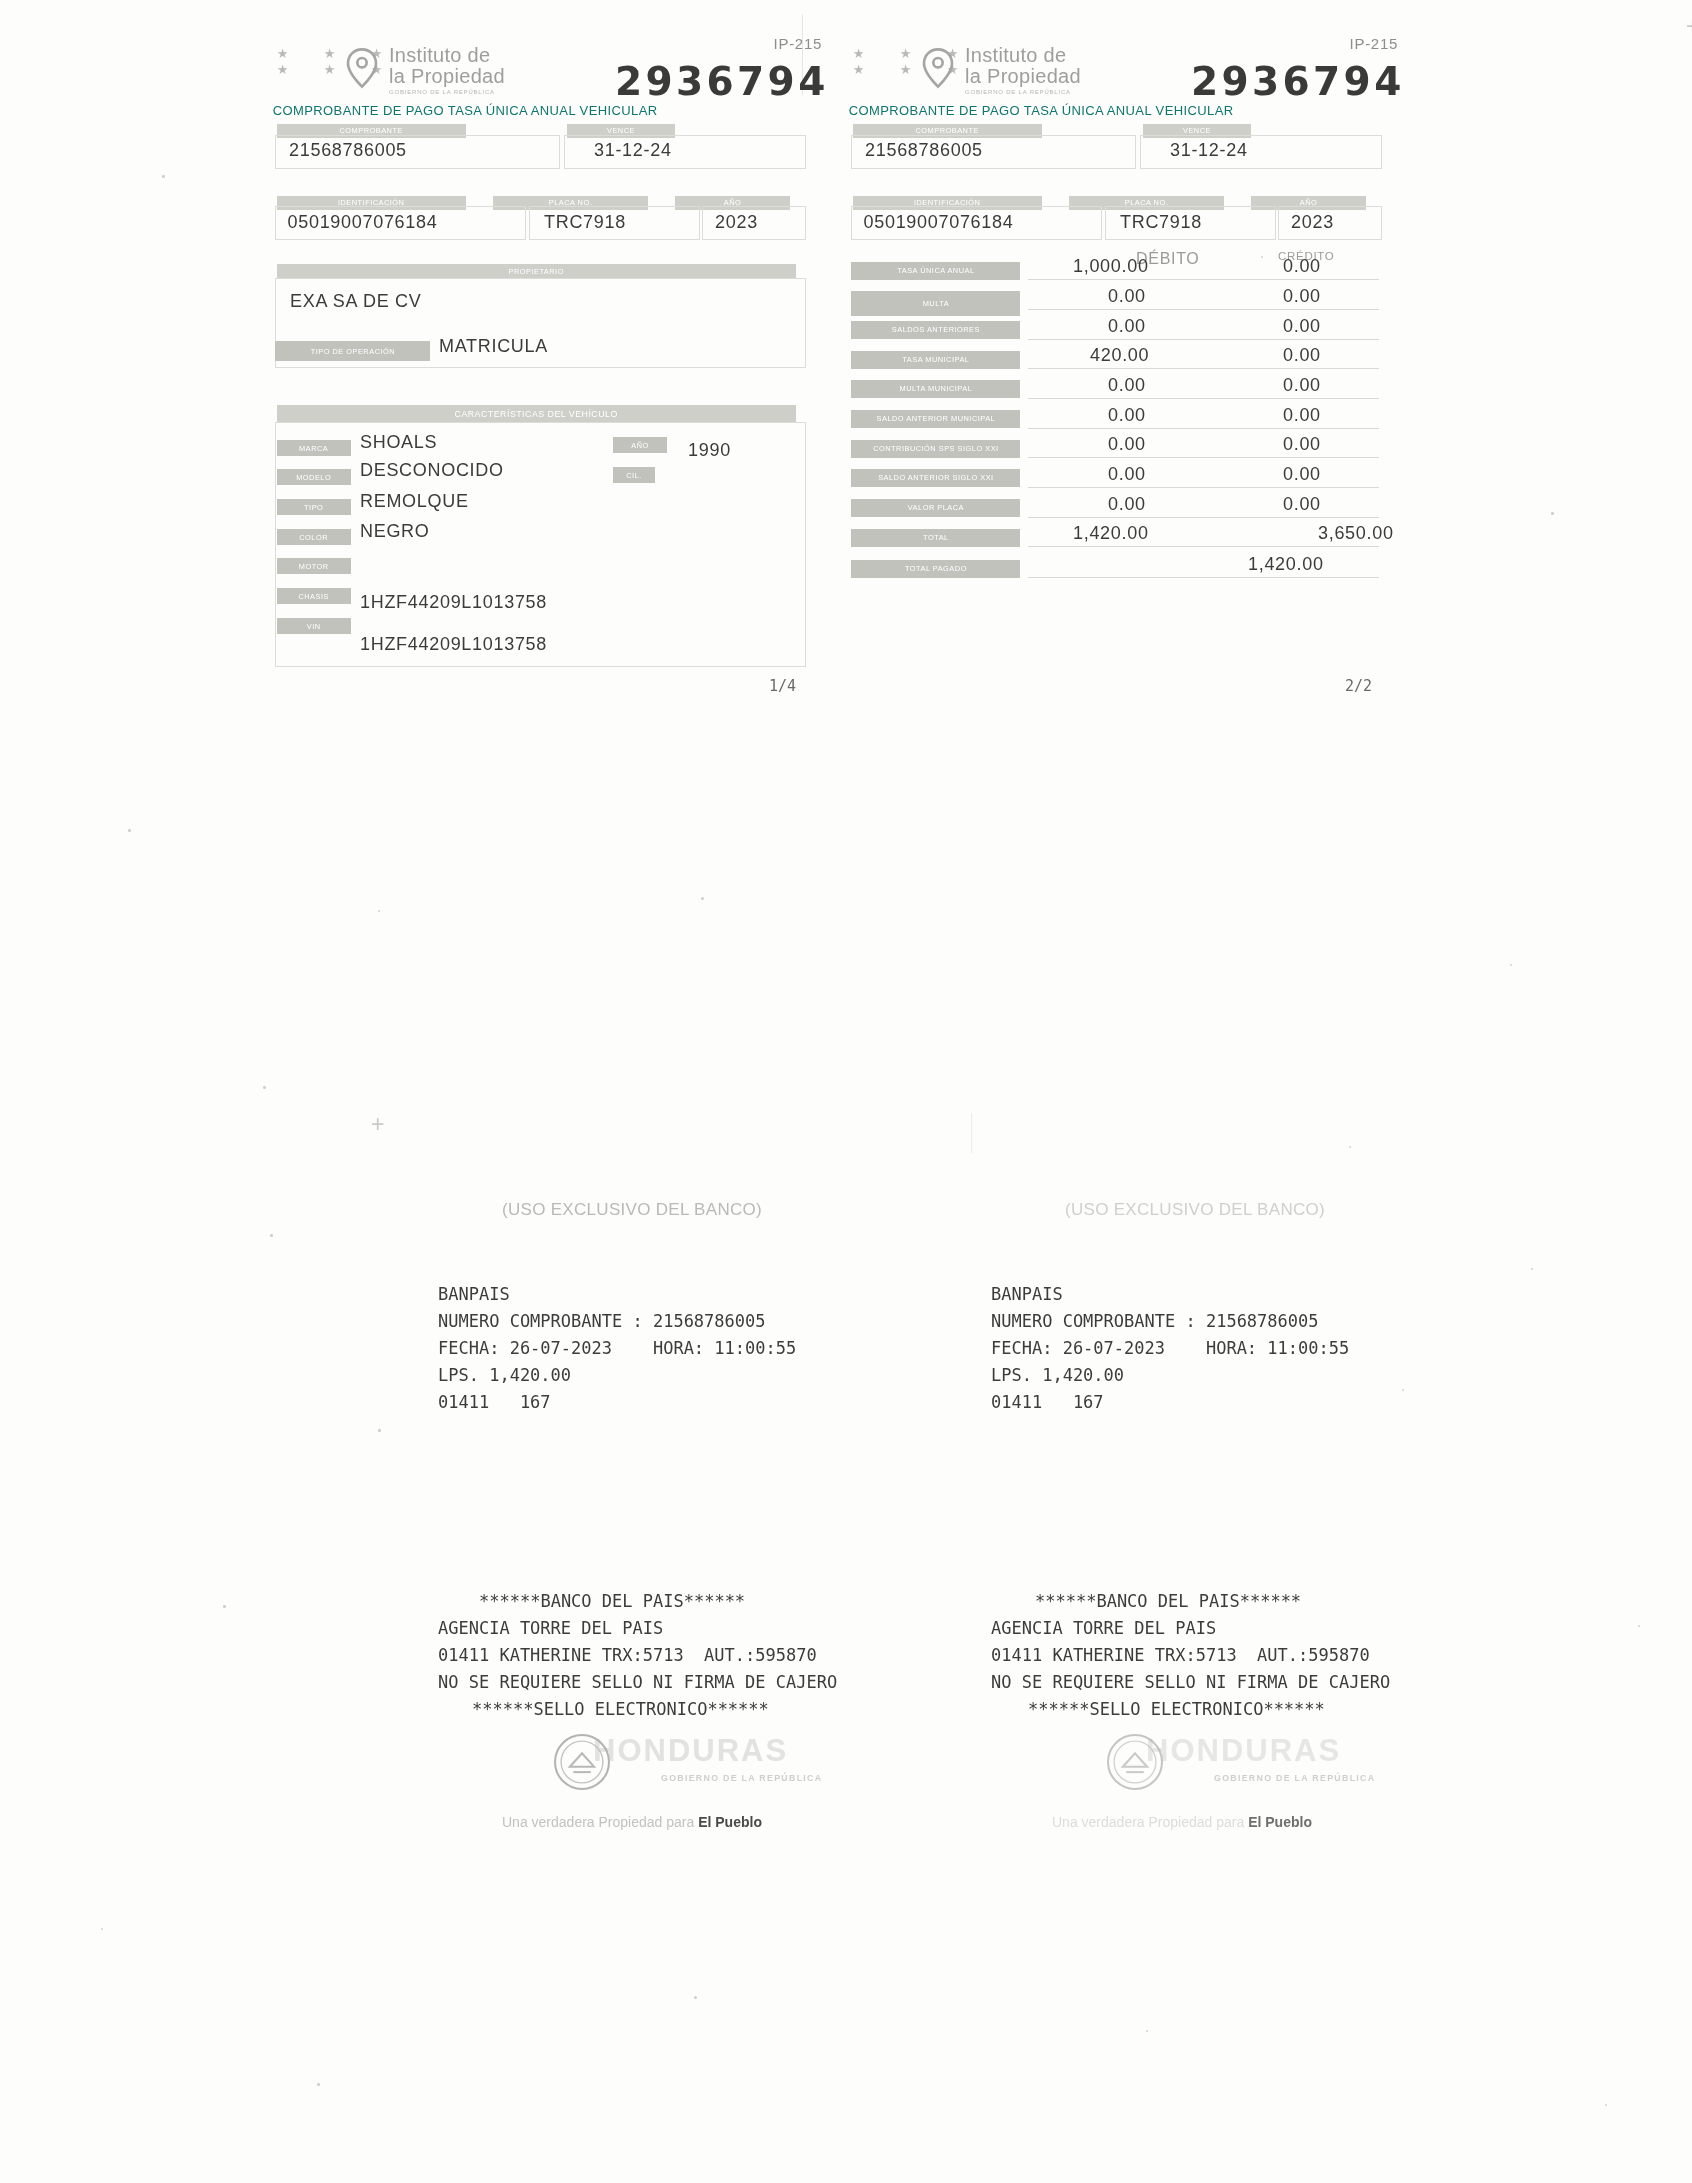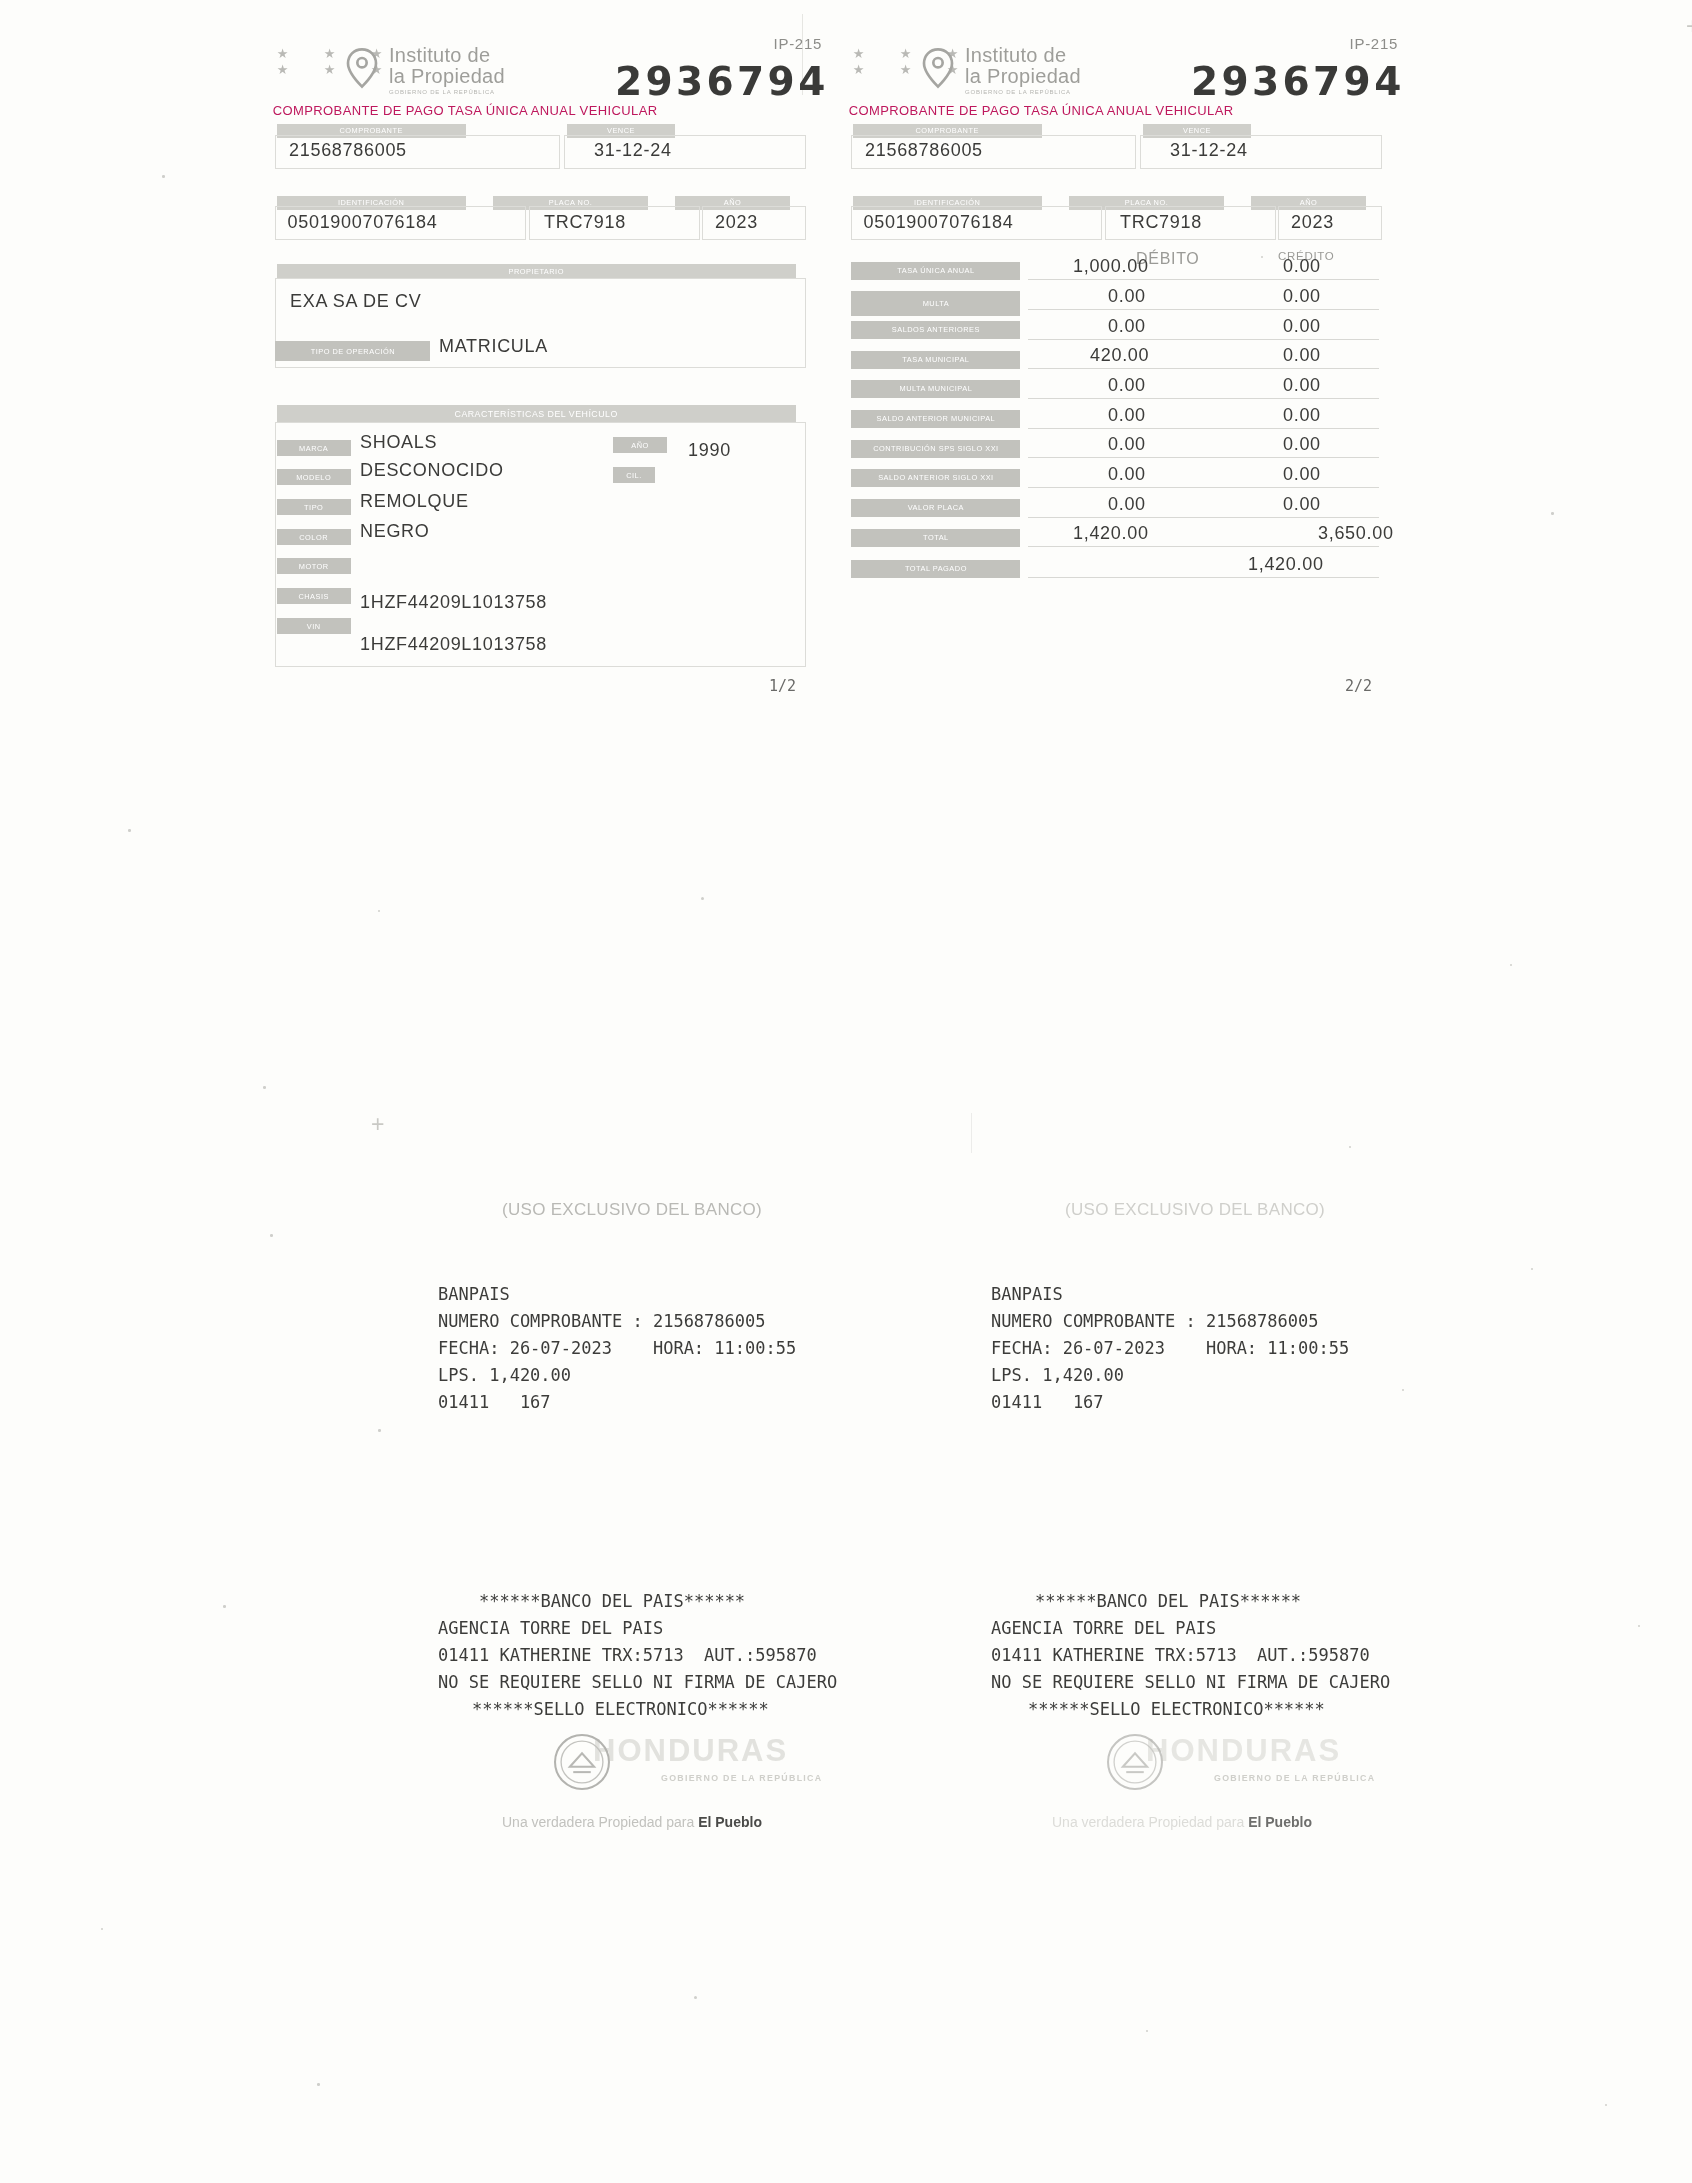--- a/index.html
+++ b/index.html
@@ -24,21 +24,21 @@
   .stars{position:absolute;left:6.7px;top:19px;width:81px;height:40px;color:#b9b9b5;font-size:13px;letter-spacing:9.4px;line-height:16px;}
   .pin{position:absolute;left:74px;top:20px;width:36px;height:42px;}
   .pin svg{width:36px;height:42px;display:block;}
   .inst{position:absolute;left:119px;top:17.5px;color:#9e9e9a;}
   .inst .l1{font-size:20px;letter-spacing:0.3px;line-height:21.6px;}
   .inst .l2{font-size:20px;letter-spacing:0.3px;line-height:21.6px;}
   .inst .l3{font-size:6px;letter-spacing:0.8px;color:#b5b5b1;margin-top:1.3px;}
   .ipcode{position:absolute;right:8px;top:8px;font-size:15px;color:#8d8d89;letter-spacing:0.7px;}
   .serial{position:absolute;right:1.3px;top:32px;font-size:39px;letter-spacing:3.4px;color:#3a3a38;font-family:"DejaVu Sans", sans-serif;font-weight:700;}
 
-  .title-band{position:absolute;left:2.7px;top:76px;width:539px;font-size:13px;color:#be185d;letter-spacing:0.4px;}
+  .title-band{position:absolute;left:2.7px;top:76px;width:539px;font-size:13px;color:#0f766e;letter-spacing:0.4px;}
 
   
   .chip{position:absolute;background:#cfcfca;color:#ffffff;font-size:7.4px;letter-spacing:0.5px;
         display:flex;align-items:center;justify-content:center;text-transform:uppercase;}
   .chip.dark{background:#c2c2bd;}
   .line{position:absolute;border-bottom:0.7px solid #d8d8d4;}
   .val{position:absolute;font-family:Liberation Sans, sans-serif;color:#3b3b39;font-size:18px;letter-spacing:0.7px;white-space:pre;}
   .box{position:absolute;border:0.7px solid #dcdcd8;}
 
   .pagemark{position:absolute;font-family:"DejaVu Sans Mono", monospace;font-size:15px;color:#6a6a68;}
@@ -124,21 +124,21 @@
     <div class="chip dark" style="left:343px;top:440px;width:42px;height:16px;">CIL.</div>
 
     <div class="val" style="left:90px;top:405px;">SHOALS</div>
     <div class="val" style="left:90px;top:433px;">DESCONOCIDO</div>
     <div class="val" style="left:90px;top:464px;">REMOLQUE</div>
     <div class="val" style="left:90px;top:494px;">NEGRO</div>
     <div class="val" style="left:90px;top:565px;">1HZF44209L1013758</div>
     <div class="val" style="left:90px;top:607px;">1HZF44209L1013758</div>
     <div class="val" style="left:418px;top:413px;">1990</div>
 
-    <div class="pagemark" style="left:499px;top:650px;">1/2</div>
+    <div class="pagemark" style="left:499px;top:650px;">1/4</div>
   </div>
 
   <div class="half right">
 
     <div class="logo-row">
       <div class="stars">★&nbsp;&nbsp;★&nbsp;&nbsp;★<br>★&nbsp;&nbsp;★&nbsp;&nbsp;★</div>
       <div class="pin">
         <svg viewBox="0 0 54 62">
             <path d="M27 3C15 3 6 12 6 24c0 14 17 31 21 35 4-4 21-21 21-35C48 12 39 3 27 3z" fill="none" stroke="#a5a5a1" stroke-width="4"></path>
             <circle cx="27" cy="23" r="7" fill="none" stroke="#a5a5a1" stroke-width="4"></circle>

